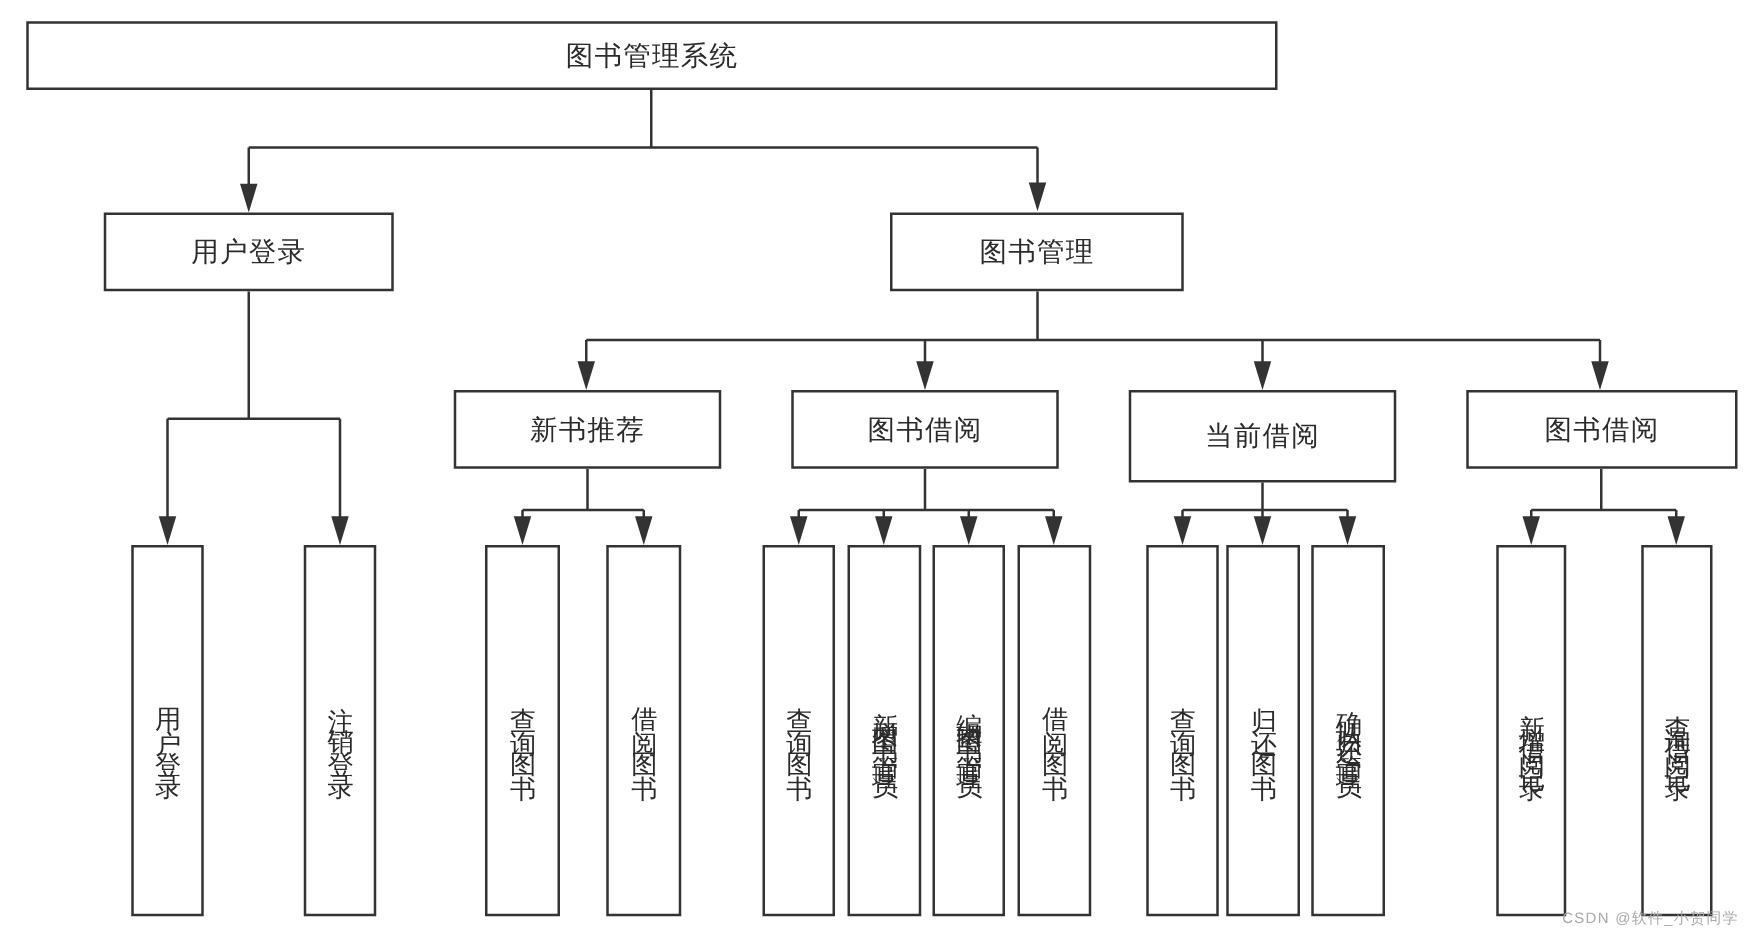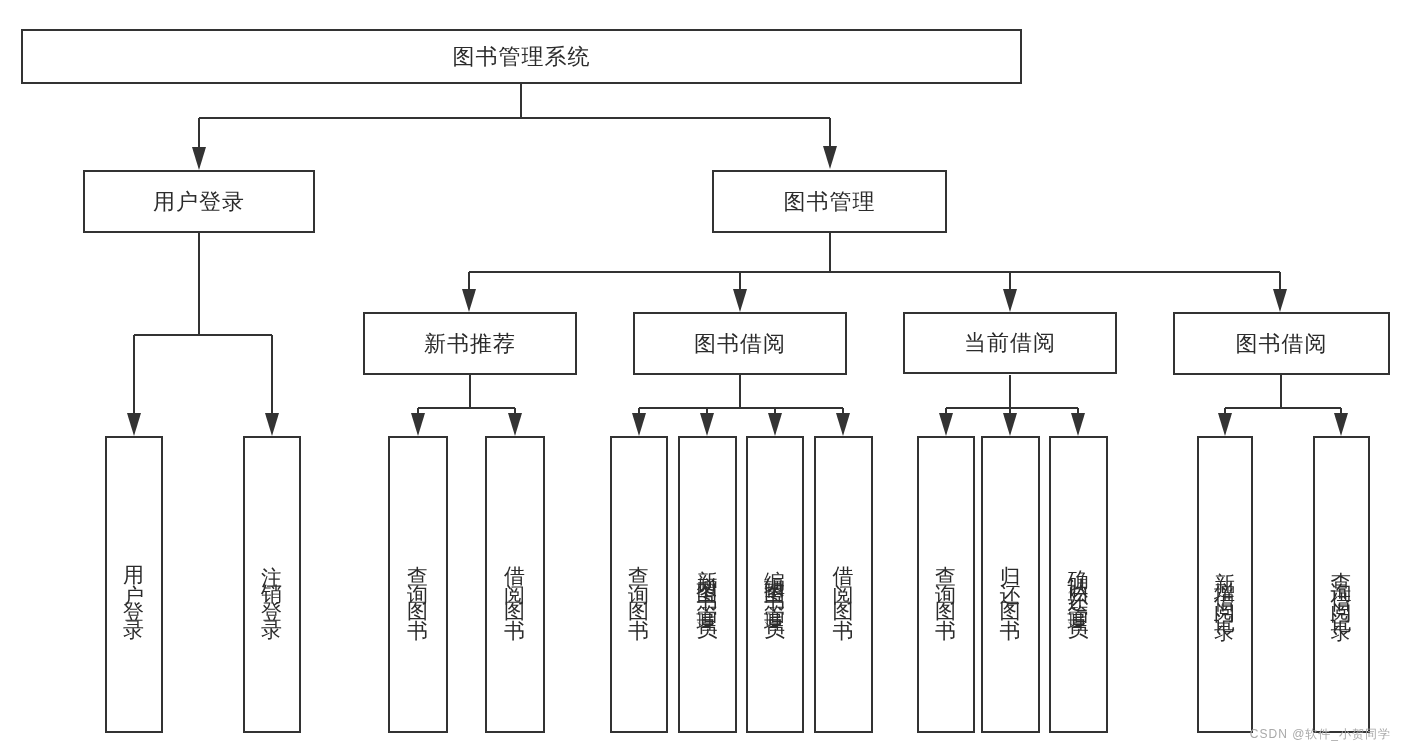--- a/index.html
+++ b/index.html
@@ -86,38 +86,38 @@
       <polygon points="775,436 768,413 782,413"></polygon>
       <polygon points="843,436 836,413 850,413"></polygon>
       <polygon points="946,436 939,413 953,413"></polygon>
       <polygon points="1010,436 1003,413 1017,413"></polygon>
       <polygon points="1078,436 1071,413 1085,413"></polygon>
       <polygon points="1225,436 1218,413 1232,413"></polygon>
       <polygon points="1341,436 1334,413 1348,413"></polygon>
     </g>
   </svg>
 
-  <div class="node hnode root-node" style="left:21px; top:29px; width:1001px; height:55px;">
+  <div class="node hnode root-node" style="left:21px; top:17px; width:1001px; height:55px;">
     <span>图书管理系统</span>
   </div>
 
   <div class="node hnode" style="left:83px; top:170px; width:232px; height:63px;">
     <span>用户登录</span>
   </div>
   <div class="node hnode" style="left:363px; top:312px; width:214px; height:63px;">
     <span>新书推荐</span>
   </div>
 
   <div class="node hnode" style="left:712px; top:170px; width:235px; height:63px;">
     <span>图书管理</span>
   </div>
   <div class="node hnode" style="left:633px; top:312px; width:214px; height:63px;">
     <span>图书借阅</span>
   </div>
-  <div class="node hnode" style="left:903px; top:312px; width:214px; height:62px;">
+  <div class="node hnode" style="left:903px; top:312px; width:214px; height:74px;">
     <span>当前借阅</span>
   </div>
   <div class="node hnode" style="left:1173px; top:312px; width:217px; height:63px;">
     <span>图书借阅</span>
   </div>
 
   <div class="node vnode" style="left:105px; top:436px; width:58px; height:297px;">
     <span class="vtext vt-4">用户登录</span>
   </div>
   <div class="node vnode" style="left:243px; top:436px; width:58px; height:297px;">

